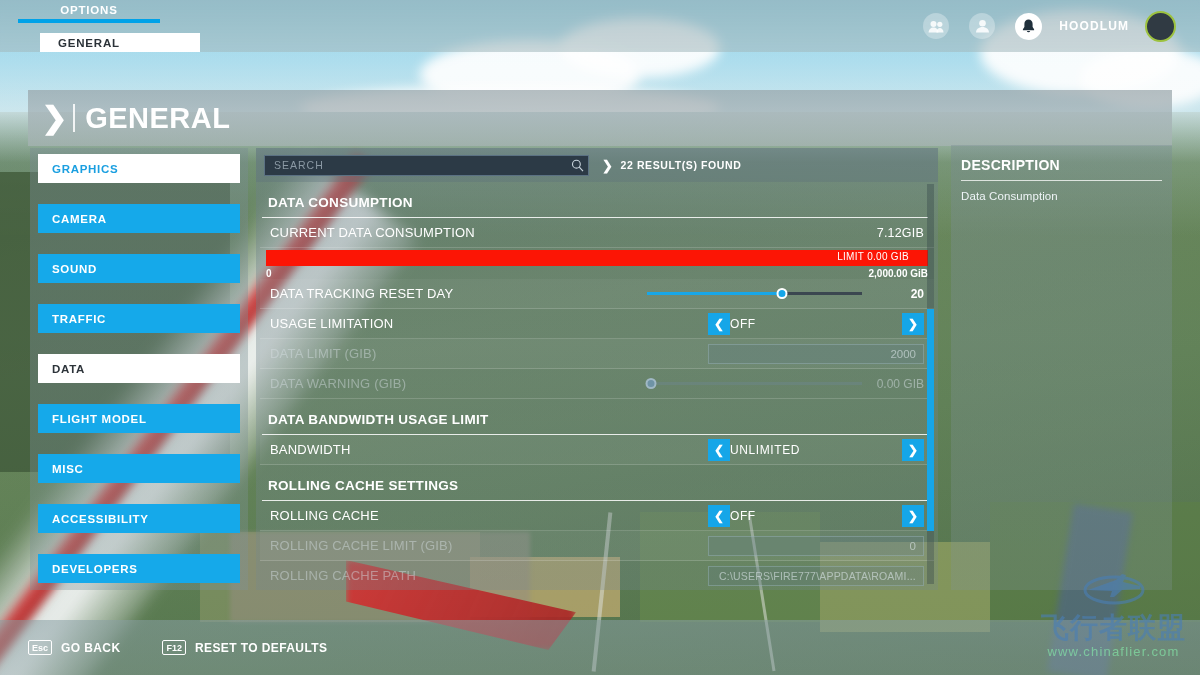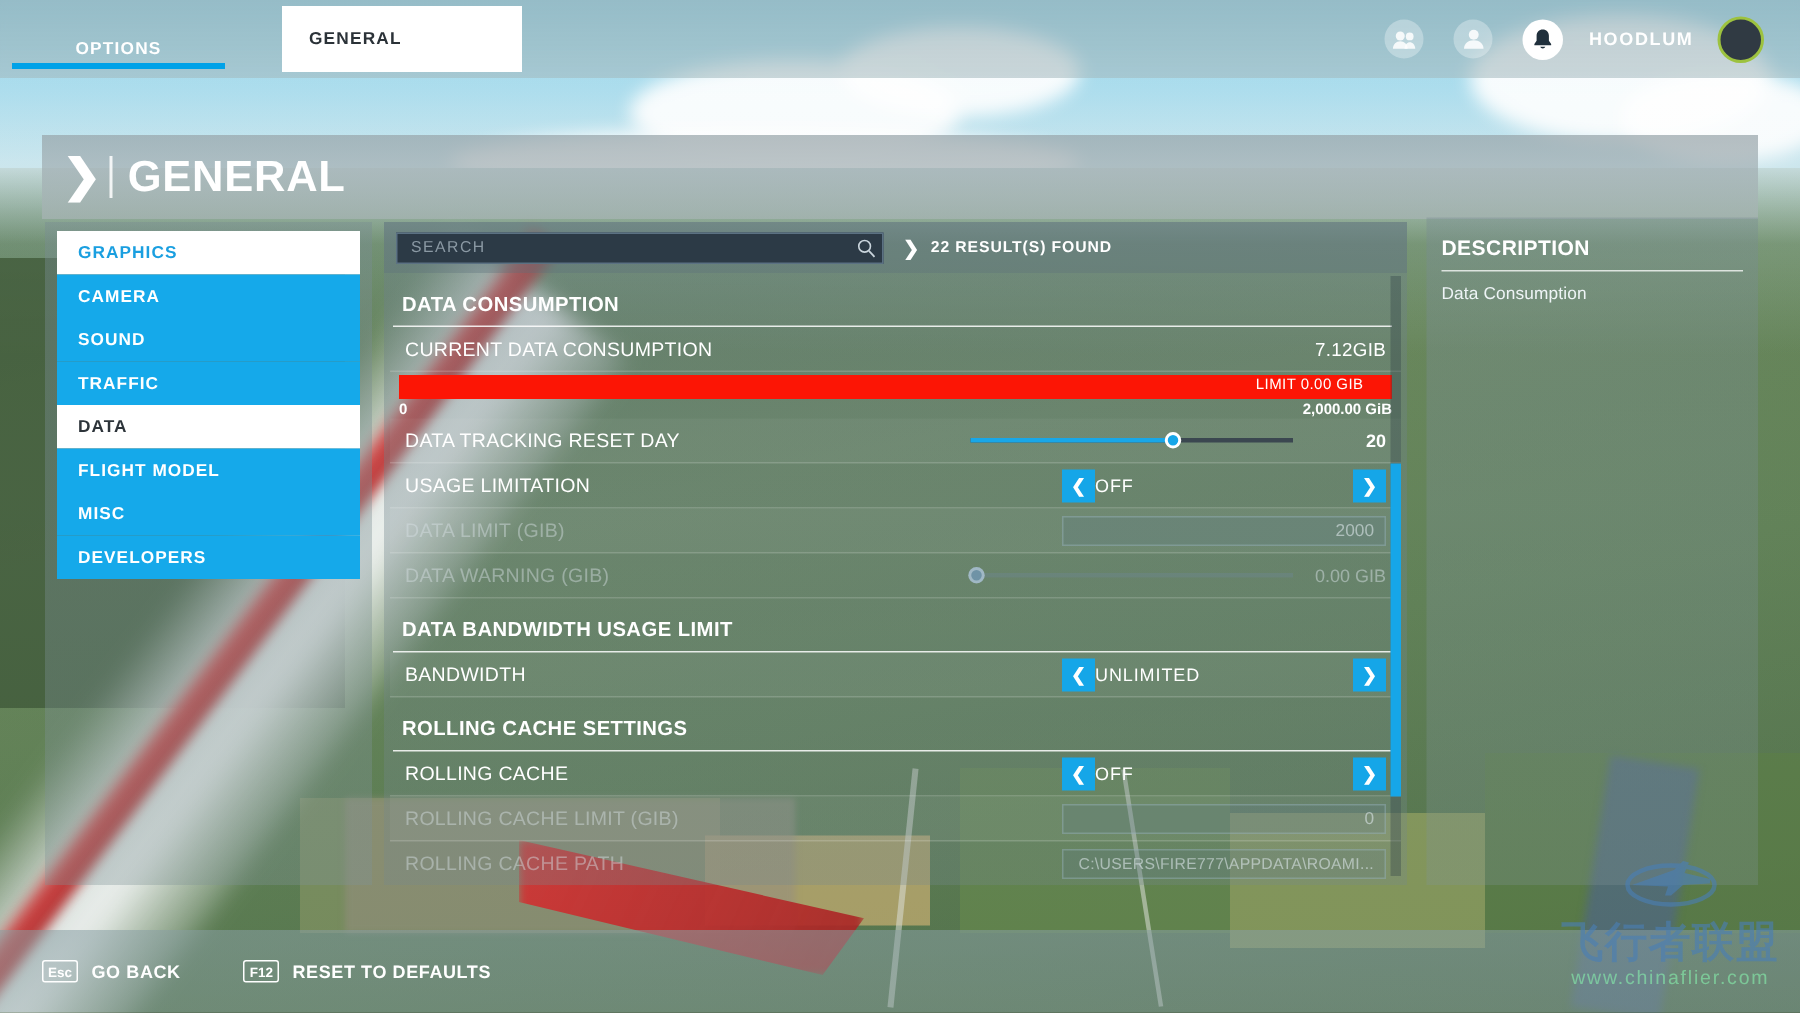--- a/index.html
+++ b/index.html
@@ -61,21 +61,21 @@
     position: absolute; inset: 0;
     background: linear-gradient(180deg, rgba(255,255,255,0.05) 0%, rgba(190,205,205,0.10) 50%, rgba(120,140,140,0.08) 100%);
   }
 
   
   #topbar {
     position: absolute; left: 0; top: 0; width: 1200px; height: 52px;
     background: linear-gradient(180deg, rgba(150,173,180,0.62), rgba(163,184,188,0.55));
     backdrop-filter: blur(2px);
   }
-  .tabs { position: absolute; left: 0; top: 0; height: 52px; display: flex; }
+  .tabs { position: absolute; left: 10px; top: 0; height: 52px; display: flex; flex-direction: column; }
   .tab {
     position: relative; display: flex; align-items: flex-end; justify-content: center;
     width: 158px; height: 52px; padding-bottom: 13px;
     font-size: 11.5px; font-weight: bold; letter-spacing: 0.8px; color: #ffffff;
   }
   .tab.active-left { color:#fff; }
   .tab.active-left::after {
     content:''; position: absolute; left: 8px; right: 8px; bottom: 6px; height: 4px;
     background: #00a2e8;
   }
@@ -122,21 +122,21 @@
     width: 2px; height: 28px; background: rgba(255,255,255,0.85); margin: 0 10px 0 4px;
   }
   .ph-title {
     color: #ffffff; font-size: 29px; font-weight: bold; letter-spacing: 0.5px;
   }
 
   
   #sidebar {
     position: absolute; left: 30px; top: 148px; width: 218px; height: 442px;
     background: linear-gradient(180deg, rgba(120,140,146,0.42), rgba(126,146,150,0.34));
-    padding: 6px 8px; display: flex; flex-direction: column; gap: 0;
+    padding: 6px 8px; display: flex; flex-direction: column; gap: 21px;
   }
   .side-item {
     height: 29px; display: flex; align-items: center; padding-left: 14px;
     font-size: 11.5px; font-weight: bold; letter-spacing: 0.7px;
     background: #15a9ea; color: #ffffff;
   }
   .side-item.sel-light { background: #ffffff; color: #1a9fe0; }
   .side-item.sel-active { background: #ffffff; color: #2d343a; }
 
   #settings {
@@ -396,20 +396,23 @@
     <div class="side-item sel-active">
       <span>DATA</span>
     </div>
     <div class="side-item">
       <span>FLIGHT MODEL</span>
     </div>
     <div class="side-item">
       <span>MISC</span>
     </div>
     <div class="side-item">
+      <span>ACCESSIBILITY</span>
+    </div>
+    <div class="side-item">
       <span>DEVELOPERS</span>
     </div>
   </div>
 
 <div id="settings">
   <div class="search-row">
     <div class="search-box">
       <input type="text" placeholder="SEARCH" style="">
       <span class="mag">
         <svg width="13" height="13" viewBox="0 0 13 13">

